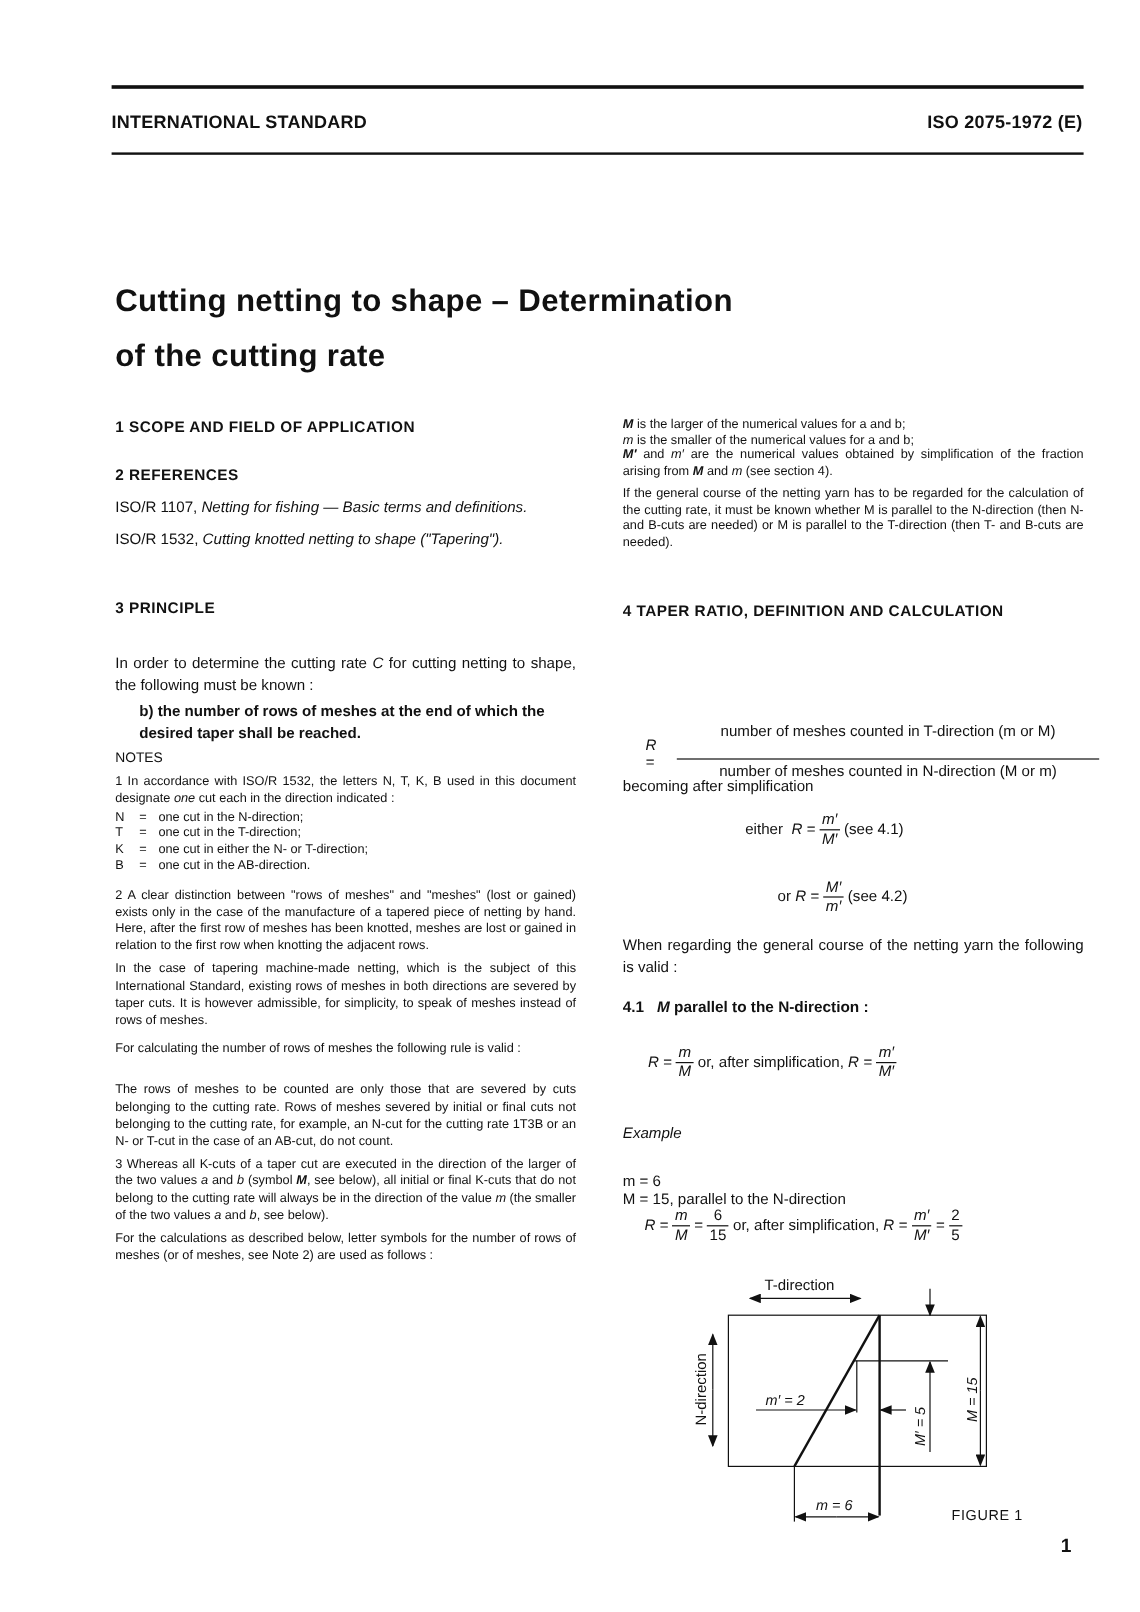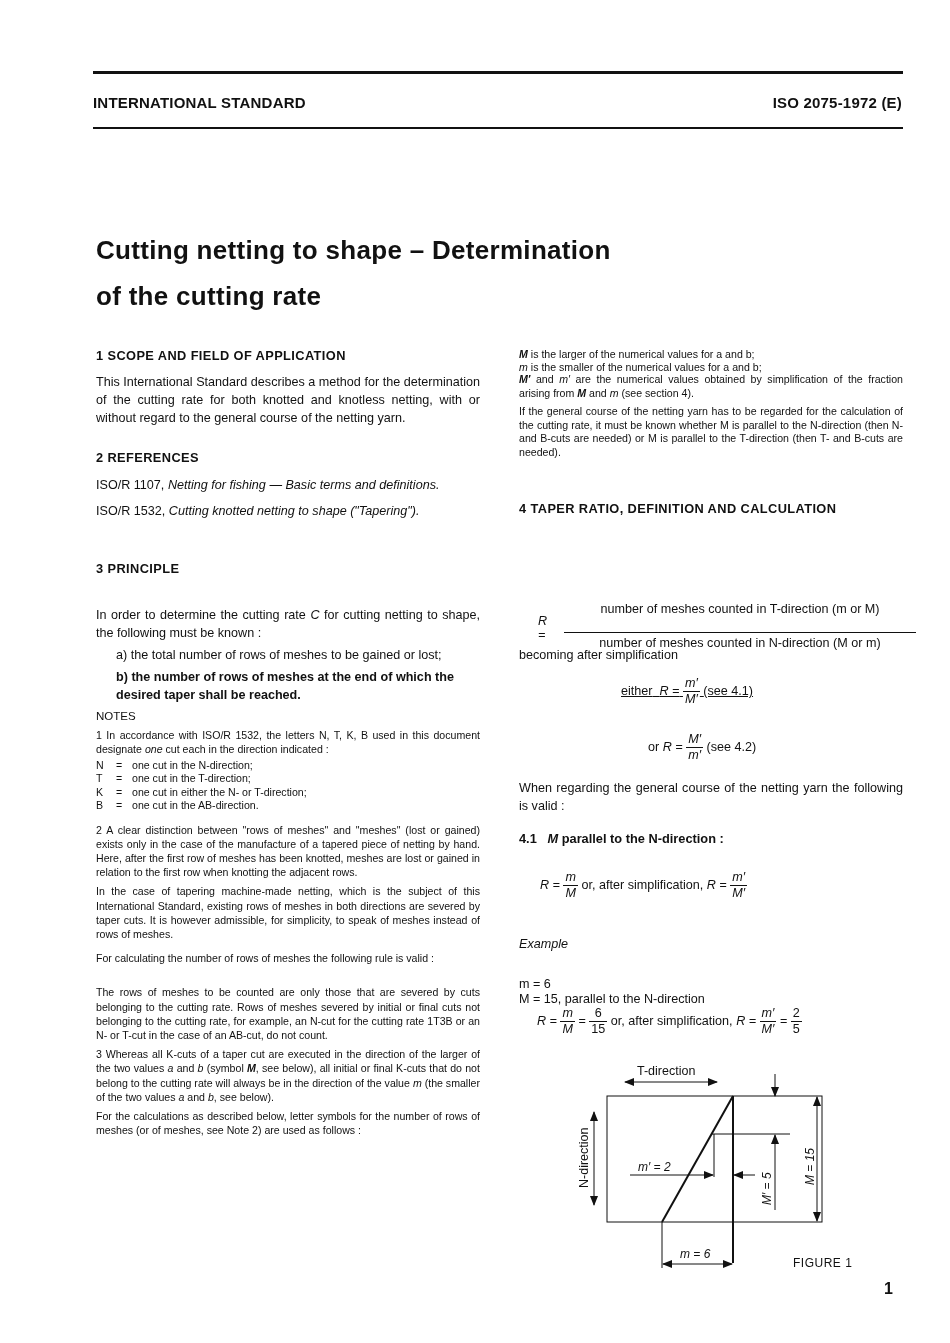--- a/index.html
+++ b/index.html
@@ -28,39 +28,37 @@
 <div class="rule" style="top:71px;height:3px;"></div>
 <div class="hdr" style="left:93px;">INTERNATIONAL STANDARD</div>
 <div class="hdr" style="right:48px;">ISO 2075-1972 (E)</div>
 <div class="rule" style="top:127px;height:2px;"></div>
 
 <div class="title" style="top:235px;">Cutting netting to shape – Determination</div>
 <div class="title" style="top:281px;">of the cutting rate</div>
 
 <div class="col" style="left:96px;top:347px;width:384px;">
   <div class="h" style="margin-bottom:8px;">1  SCOPE AND FIELD OF APPLICATION</div>
-  <p class="p">This International Standard describes a method for the determination of the cutting rate for both knotted and knotless netting, with or without regard to the general course of the netting yarn.</p>
 
   <div class="h" style="margin-top:22px;margin-bottom:9px;">2  REFERENCES</div>
   <p class="p" style="text-align:left;">
     <span>ISO/R 1107,</span>
     <span class="i">Netting for fishing — Basic terms and definitions.</span>
   </p>
   <p class="p" style="margin-top:8px;text-align:left;">
     <span>ISO/R 1532,</span>
     <span class="i">Cutting knotted netting to shape ("Tapering").</span>
   </p>
 
   <div class="h" style="margin-top:40px;margin-bottom:28px;">3  PRINCIPLE</div>
   <p class="p">
     <span>In order to determine the cutting rate</span>
     <span class="i">C</span>
     <span>for cutting netting to shape, the following must be known :</span>
   </p>
-  <p class="p" style="margin-top:4px;padding-left:20px;">a)  the total number of rows of meshes to be gained or lost;</p>
   <p class="p" style="margin-top:4px;padding-left:20px;text-align:left;font-weight:bold;">b)  the number of rows of meshes at the end of which the desired taper shall be reached.</p>
 
   <div class="small" style="margin-top:5px;">
     <div style="font-size:11.5px;margin-bottom:5px;">NOTES</div>
     <p class="p">
       <span>1  In accordance with ISO/R 1532, the letters N, T, K, B used in this document designate</span>
       <span class="i">one</span>
       <span>cut each in the direction indicated :</span>
     </p>
     <div style="margin-top:2px;line-height:13.5px;">
@@ -134,21 +132,21 @@
 
 <div class="abs" style="left:538px;top:602px;font-size:12.6px;">
   <span class="i abs" style="left:0;top:12px;">R =</span>
   <div class="abs" style="left:26px;top:0;width:352px;text-align:center;">
     <div style="border-bottom:1px solid #111;padding-bottom:16px;">number of meshes counted in T-direction (m or M)</div>
     <div style="padding-top:3px;">number of meshes counted in N-direction (M or m)</div>
   </div>
 </div>
 <div class="abs" style="left:519px;top:648px;font-size:12.6px;">becoming after simplification</div>
 
-<div class="abs" style="left:621px;top:676px;font-size:12.6px;white-space:nowrap;text-decoration:underline;">
+<div class="abs" style="left:621px;top:676px;font-size:12.6px;white-space:nowrap;">
   <span>either</span>&nbsp;
   <span class="i">R =</span>
   <span class="frac"><span class="num i">m′</span><span class="den i">M′</span></span>
   <span>(see 4.1)</span>
 </div>
 
 <div class="abs" style="left:648px;top:732px;font-size:12.6px;white-space:nowrap;">
   <span>or</span>
   <span class="i">R =</span>
   <span class="frac"><span class="num i">M′</span><span class="den i">m′</span></span>

